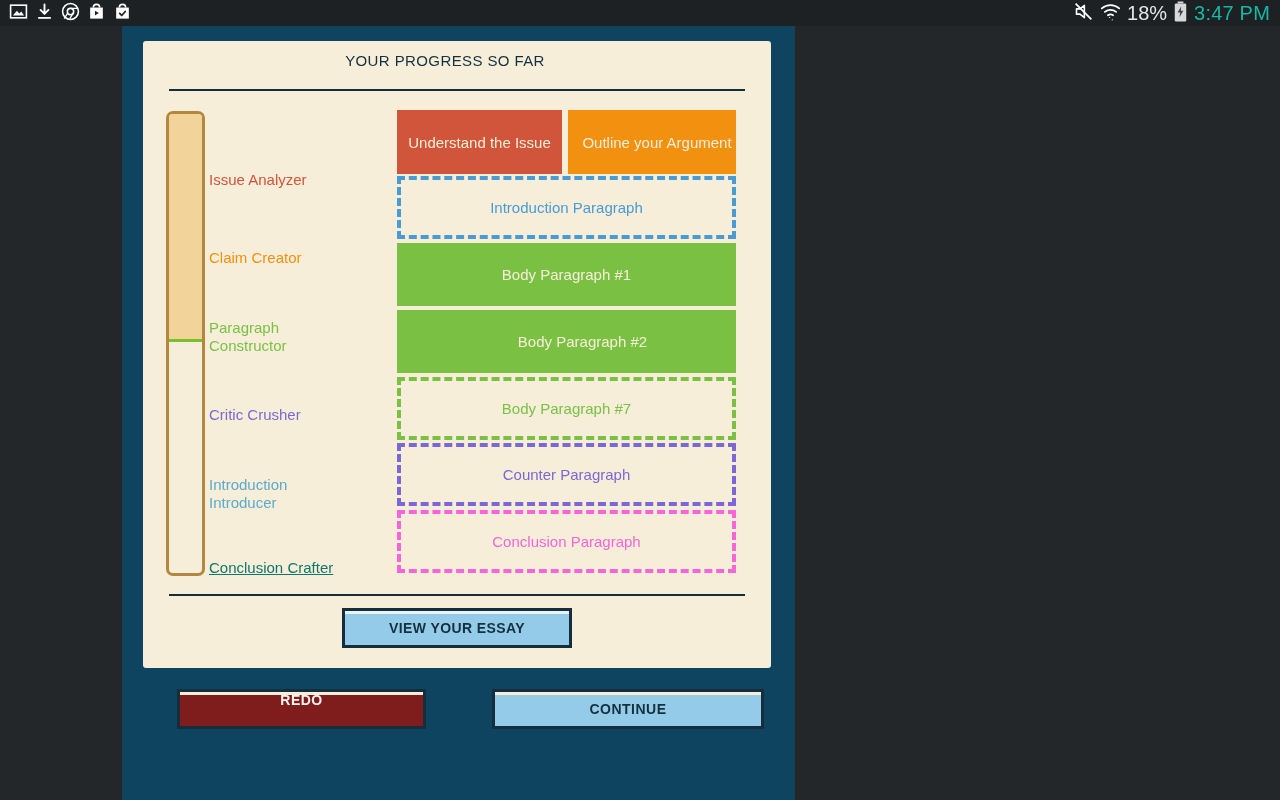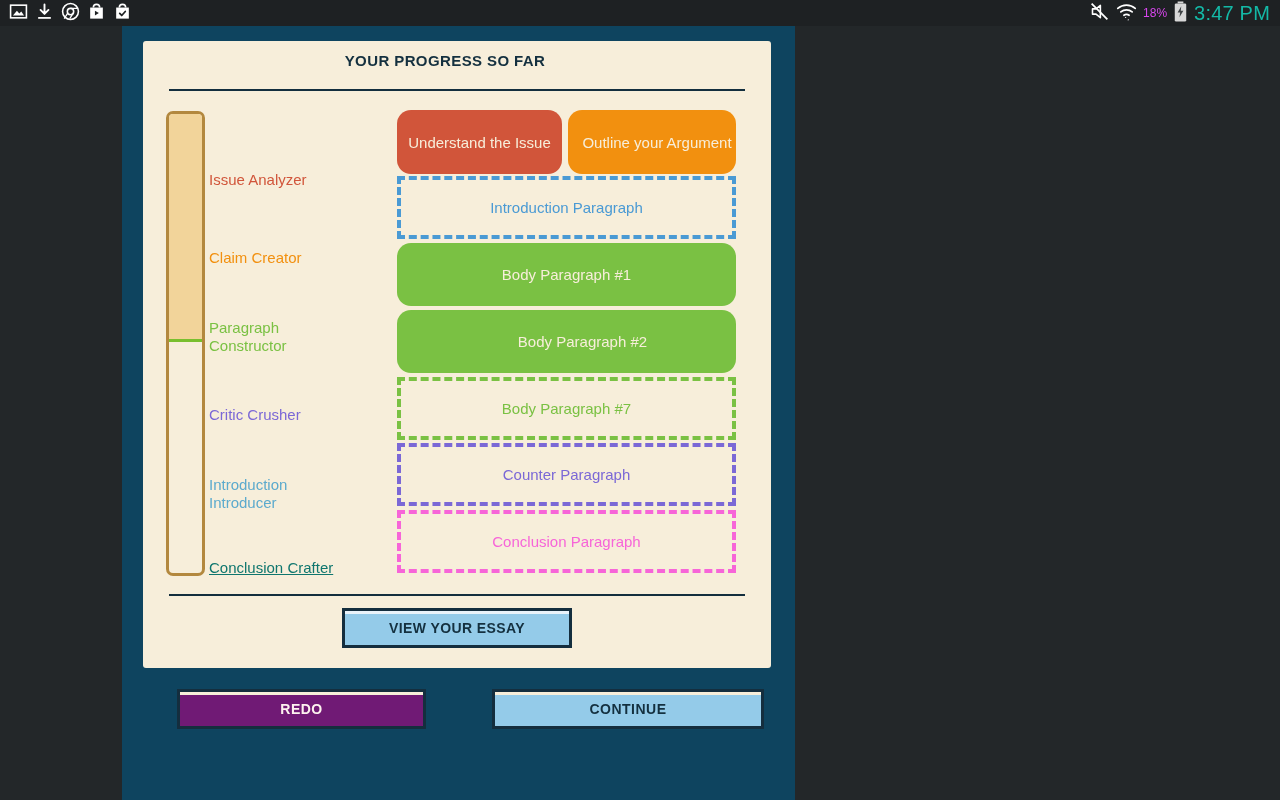--- a/index.html
+++ b/index.html
@@ -21,21 +21,21 @@
   #statusbar-left { display: flex; align-items: center; gap: 7px; padding-left: 9px; }
   #statusbar-right {
     margin-left: auto; display: flex; align-items: center; gap: 6px;
     padding-right: 10px; color: #f2f2f2;
   }
   .sb-icon { display: block; }
   #clock {
     font-size: 20px; color: #14b8a6; letter-spacing: .2px;
     font-family: "Liberation Sans", sans-serif;
   }
-  #battery-pct { font-size: 12px; color: #d946ef; }
+  #battery-pct { font-size: 20px; color: #e5e5e5; }
 
   
   #app-bg {
     position: absolute; left: 122px; top: 26px;
     width: 673px; height: 774px;
     background: #0e445f;
   }
   #left-gutter {
     position: absolute; left: 0; top: 26px;
     width: 122px; height: 774px;
@@ -50,21 +50,21 @@
   
   #card {
     position: absolute; left: 143px; top: 41px;
     width: 628px; height: 627px;
     background: #f7eeda;
     border-radius: 3px;
   }
   #card-title {
     position: absolute; left: 0; top: 11px; width: 604px;
     text-align: center;
-    font-size: 15px; font-weight: bold; color: #14303f;
+    font-size: 15px; font-weight: normal; color: #14303f;
     letter-spacing: .4px;
   }
   .card-rule {
     position: absolute; left: 26px; width: 576px;
     height: 2px; background: #132e3d;
   }
   #rule-top { top: 48px; }
   #rule-bottom { top: 553px; }
 
   
@@ -90,21 +90,21 @@
   }
 
   
   #blocks { position: absolute; left: 254px; top: 0; width: 346px; }
   .blk {
     position: absolute;
     display: flex; align-items: center; justify-content: center;
     text-align: center;
     font-size: 15px;
   }
-  .blk.solid { color: #f7eeda; border-radius: 14px; }
+  .blk.solid { color: #f7eeda; }
   .blk.dashed { background: transparent; }
 </style>
 </head>
 <body>
 
 <div id="statusbar">
   <div id="statusbar-left">
     <span class="sb-icon">
       <svg width="19" height="19" viewBox="0 0 24 24">
           <rect x="2" y="4" width="20" height="16" fill="none" stroke="#fff" stroke-width="2"></rect>
@@ -229,19 +229,19 @@
     </div>
 
   <div id="view-essay-wrap">
       <div style="position: absolute; left: 199px; top: 567px; width: 230px; height: 40px; background: rgb(148, 203, 233); border: 3px solid rgb(20, 46, 62); box-shadow: rgb(233, 243, 250) 0px 3px 0px inset; display: flex; align-items: center; justify-content: center; font-size: 14px; font-weight: bold; color: rgb(20, 48, 63); letter-spacing: 0.4px;">
         <span>VIEW YOUR ESSAY</span>
       </div>
     </div>
 </div>
 
 <div id="footer-buttons">
-    <div style="position: absolute; left: 177px; top: 689px; width: 249px; height: 40px; background: #701a75; border: 3px solid rgb(20, 46, 62); box-shadow: rgb(247, 238, 218) 0px 3px 0px inset; display: flex; align-items: center; justify-content: center; font-size: 14px; font-weight: bold; color: rgb(253, 242, 239); letter-spacing: 0.5px;">
+    <div style="position: absolute; left: 177px; top: 689px; width: 249px; height: 40px; background: #7f1d1d; border: 3px solid rgb(20, 46, 62); box-shadow: rgb(247, 238, 218) 0px 3px 0px inset; display: flex; align-items: flex-start; justify-content: center; font-size: 14px; font-weight: bold; color: rgb(253, 242, 239); letter-spacing: 0.5px;">
       <span>REDO</span>
     </div>
     <div style="position: absolute; left: 492px; top: 689px; width: 272px; height: 40px; background: rgb(148, 203, 233); border: 3px solid rgb(20, 46, 62); box-shadow: rgb(247, 238, 218) 0px 3px 0px inset; display: flex; align-items: center; justify-content: center; font-size: 14px; font-weight: bold; color: rgb(20, 48, 63); letter-spacing: 0.5px;">
       <span>CONTINUE</span>
     </div>
   </div>
 
 </body></html>

